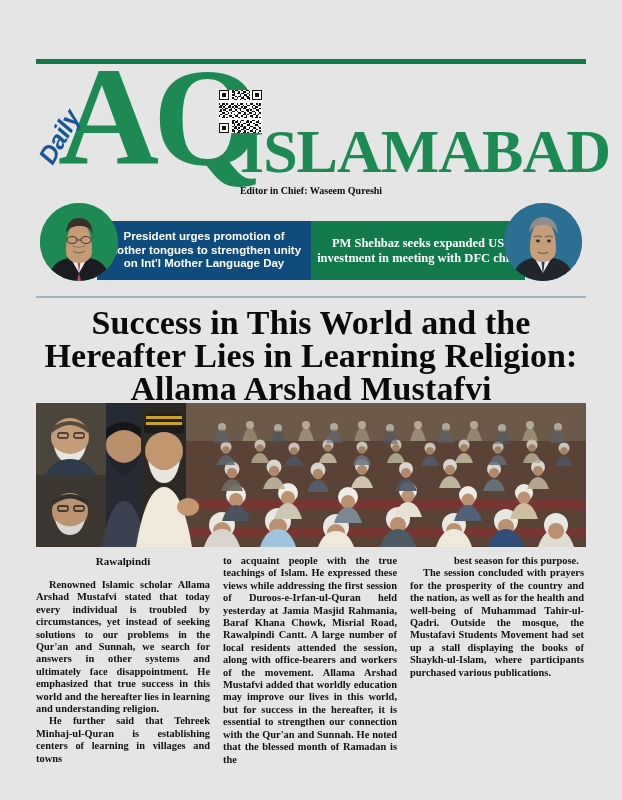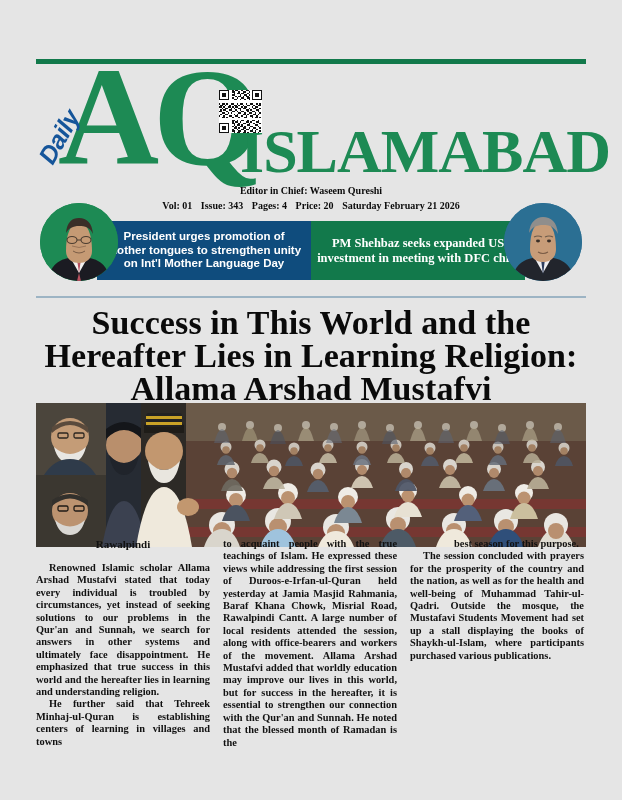--- a/index.html
+++ b/index.html
@@ -220,21 +220,21 @@
     height: 144px;
     overflow: hidden;
     background: #8a8377;
   }
   .photo svg { display: block; width: 100%; height: 100%; }
 
   
   .article {
     position: absolute;
     left: 36px;
-    top: 538px;
+    top: 555px;
     width: 550px;
     height: 240px;
     display: flex;
     gap: 13px;
   }
 
   .col {
     width: 174px;
     font-family: "Liberation Serif", serif;
     font-size: 10.4px;
@@ -440,27 +440,20 @@
             <rect x="26" y="28" width="1" height="1"></rect>
         </g>
       </svg>
     </div>
 
     <div class="islamabad-word">ISLAMABAD</div>
   </div>
 
   <div class="editor-line">Editor in Chief: Waseem Qureshi</div>
 
-  <div class="issue-line">
-    <span>Vol: 01</span>
-    <span>Issue: 343</span>
-    <span>Pages: 4</span>
-    <span>Price: 20</span>
-    <span>Saturday February 21 2026</span>
-  </div>
 
   <div class="portrait portrait-left">
     <svg viewBox="0 0 78 78">
       <rect width="78" height="78" fill="#1d8a54"></rect>
       <g>
         <path d="M8 78 C10 60 22 54 39 54 C56 54 68 60 70 78 Z" fill="#1b1b22"></path>
         <path d="M30 54 L39 70 L48 54 L44 50 L34 50 Z" fill="#f2f1ef"></path>
         <path d="M37 56 L39 70 L41 56 L39 52 Z" fill="#b8505f"></path>
         <path d="M39 70 L37 78 L41 78 Z" fill="#b8505f"></path>
         <path d="M26 48 C26 30 31 20 39 20 C47 20 52 30 52 48 C52 56 46 60 39 60 C32 60 26 56 26 48 Z" fill="#c59a74"></path>

